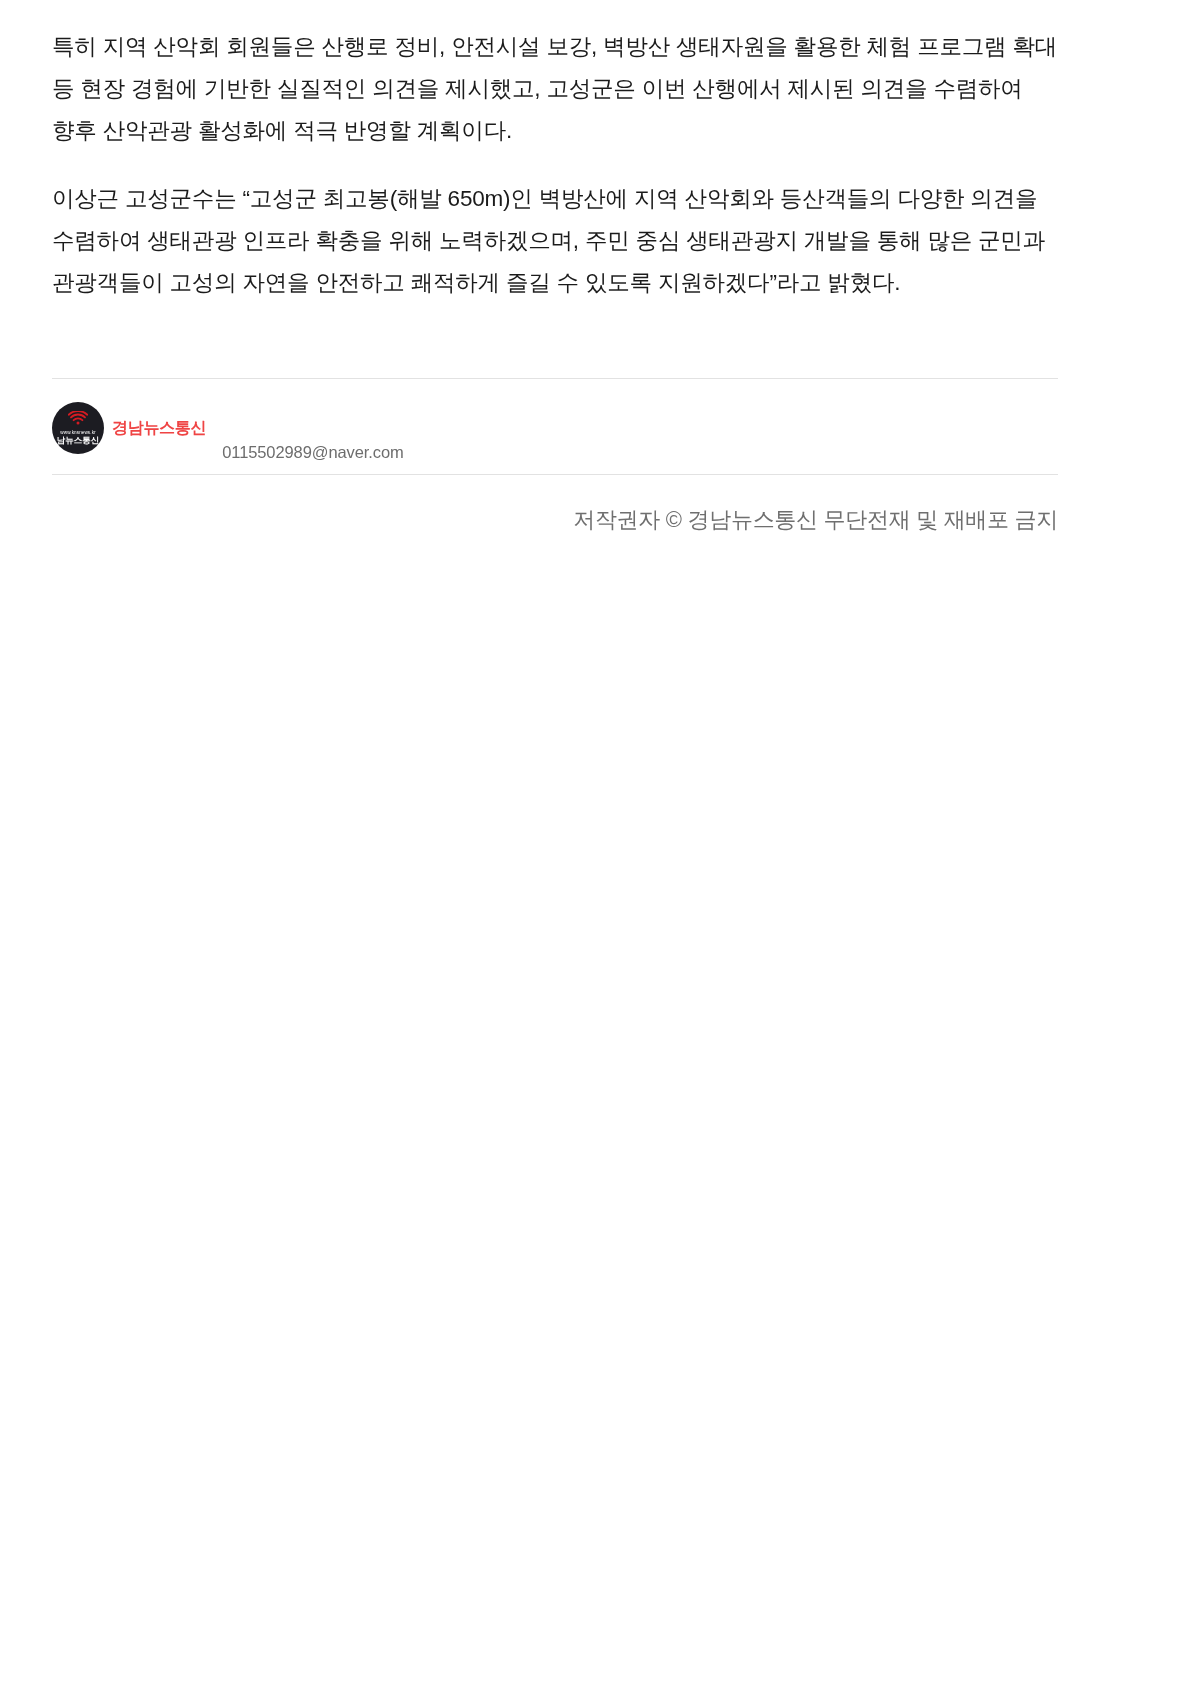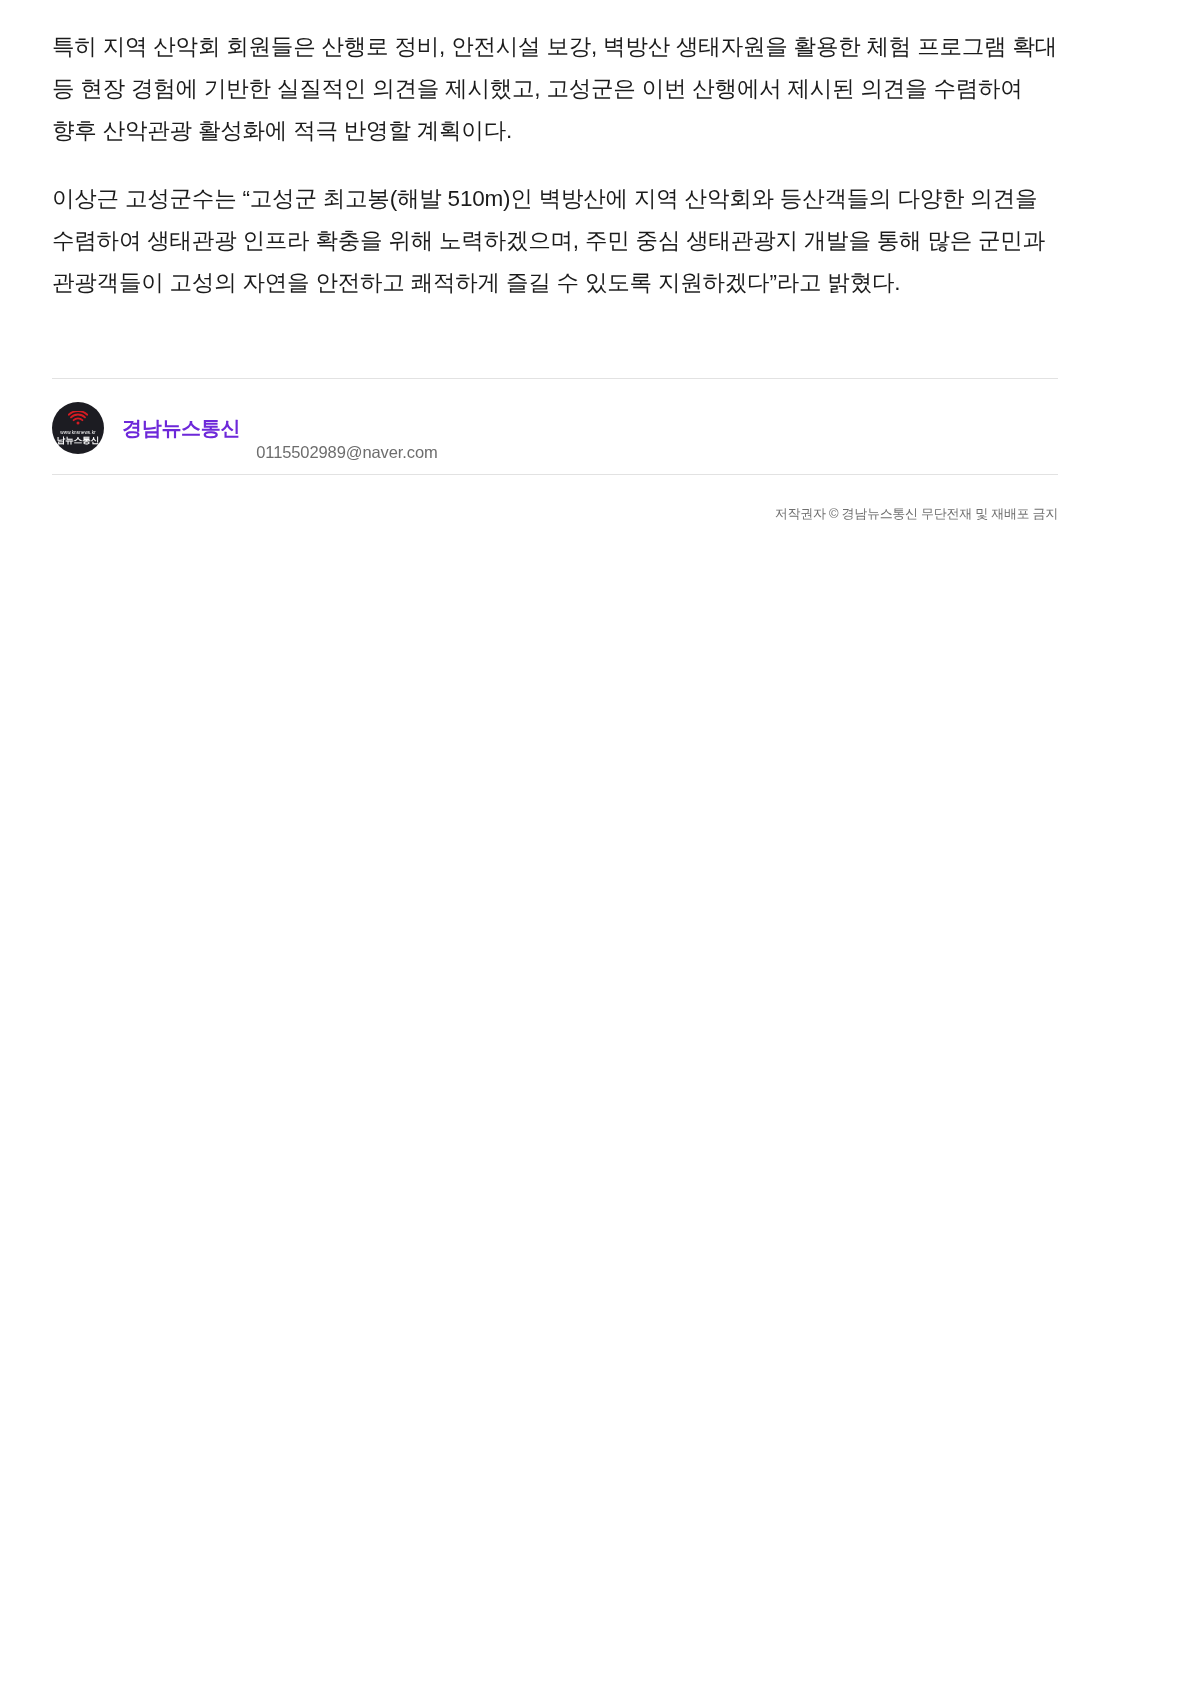--- a/index.html
+++ b/index.html
@@ -98,52 +98,52 @@
     top: 34px;
     text-align: center;
     color: #ffffff;
     font-size: 8.5px;
     line-height: 11px;
     font-weight: bold;
     white-space: nowrap;
     font-family: Liberation Mono, monospace;
   }
   .byline-name {
-    margin-left: 18px;
-    font-size: 20px;
+    margin-left: 8px;
+    font-size: 16px;
     font-weight: bold;
-    color: #6d28d9;
+    color: #ef4444;
     letter-spacing: -0.3px;
   }
   .byline-email {
     margin-left: 16px;
     font-size: 16.5px;
     color: #6d6d6d;
     letter-spacing: -0.1px;
     margin-top: 48px;
   }
   .copyright {
     position: absolute;
     left: 52px;
     top: 505px;
     width: 1006px;
     text-align: right;
-    font-size: 13px;
+    font-size: 22px;
     color: #6f6f6f;
     letter-spacing: -0.3px;
   }
 </style>
 </head>
 <body>
 
 <div class="page">
 
   <div class="article">
     <p class="para">특히 지역 산악회 회원들은 산행로 정비, 안전시설 보강, 벽방산 생태자원을 활용한 체험 프로그램 확대 등 현장 경험에 기반한 실질적인 의견을 제시했고, 고성군은 이번 산행에서 제시된 의견을 수렴하여 향후 산악관광 활성화에 적극 반영할 계획이다.</p>
-    <p class="para">이상근 고성군수는 “고성군 최고봉(해발 510m)인 벽방산에 지역 산악회와 등산객들의 다양한 의견을 수렴하여 생태관광 인프라 확충을 위해 노력하겠으며, 주민 중심 생태관광지 개발을 통해 많은 군민과 관광객들이 고성의 자연을 안전하고 쾌적하게 즐길 수 있도록 지원하겠다”라고 밝혔다.</p>
+    <p class="para">이상근 고성군수는 “고성군 최고봉(해발 650m)인 벽방산에 지역 산악회와 등산객들의 다양한 의견을 수렴하여 생태관광 인프라 확충을 위해 노력하겠으며, 주민 중심 생태관광지 개발을 통해 많은 군민과 관광객들이 고성의 자연을 안전하고 쾌적하게 즐길 수 있도록 지원하겠다”라고 밝혔다.</p>
   </div>
 
   <div class="divider top"></div>
 
   <div class="byline">
     <div class="logo">
       <div class="wifi">
         <svg width="20" height="15" viewBox="0 0 20 15" aria-hidden="true">
           <path d="M10 13.6a1.5 1.5 0 1 0 0-3 1.5 1.5 0 0 0 0 3z" fill="#d41b22"></path>
           <path d="M5.6 9.2a6.2 6.2 0 0 1 8.8 0" stroke="#d41b22" stroke-width="1.9" fill="none" stroke-linecap="round"></path>

